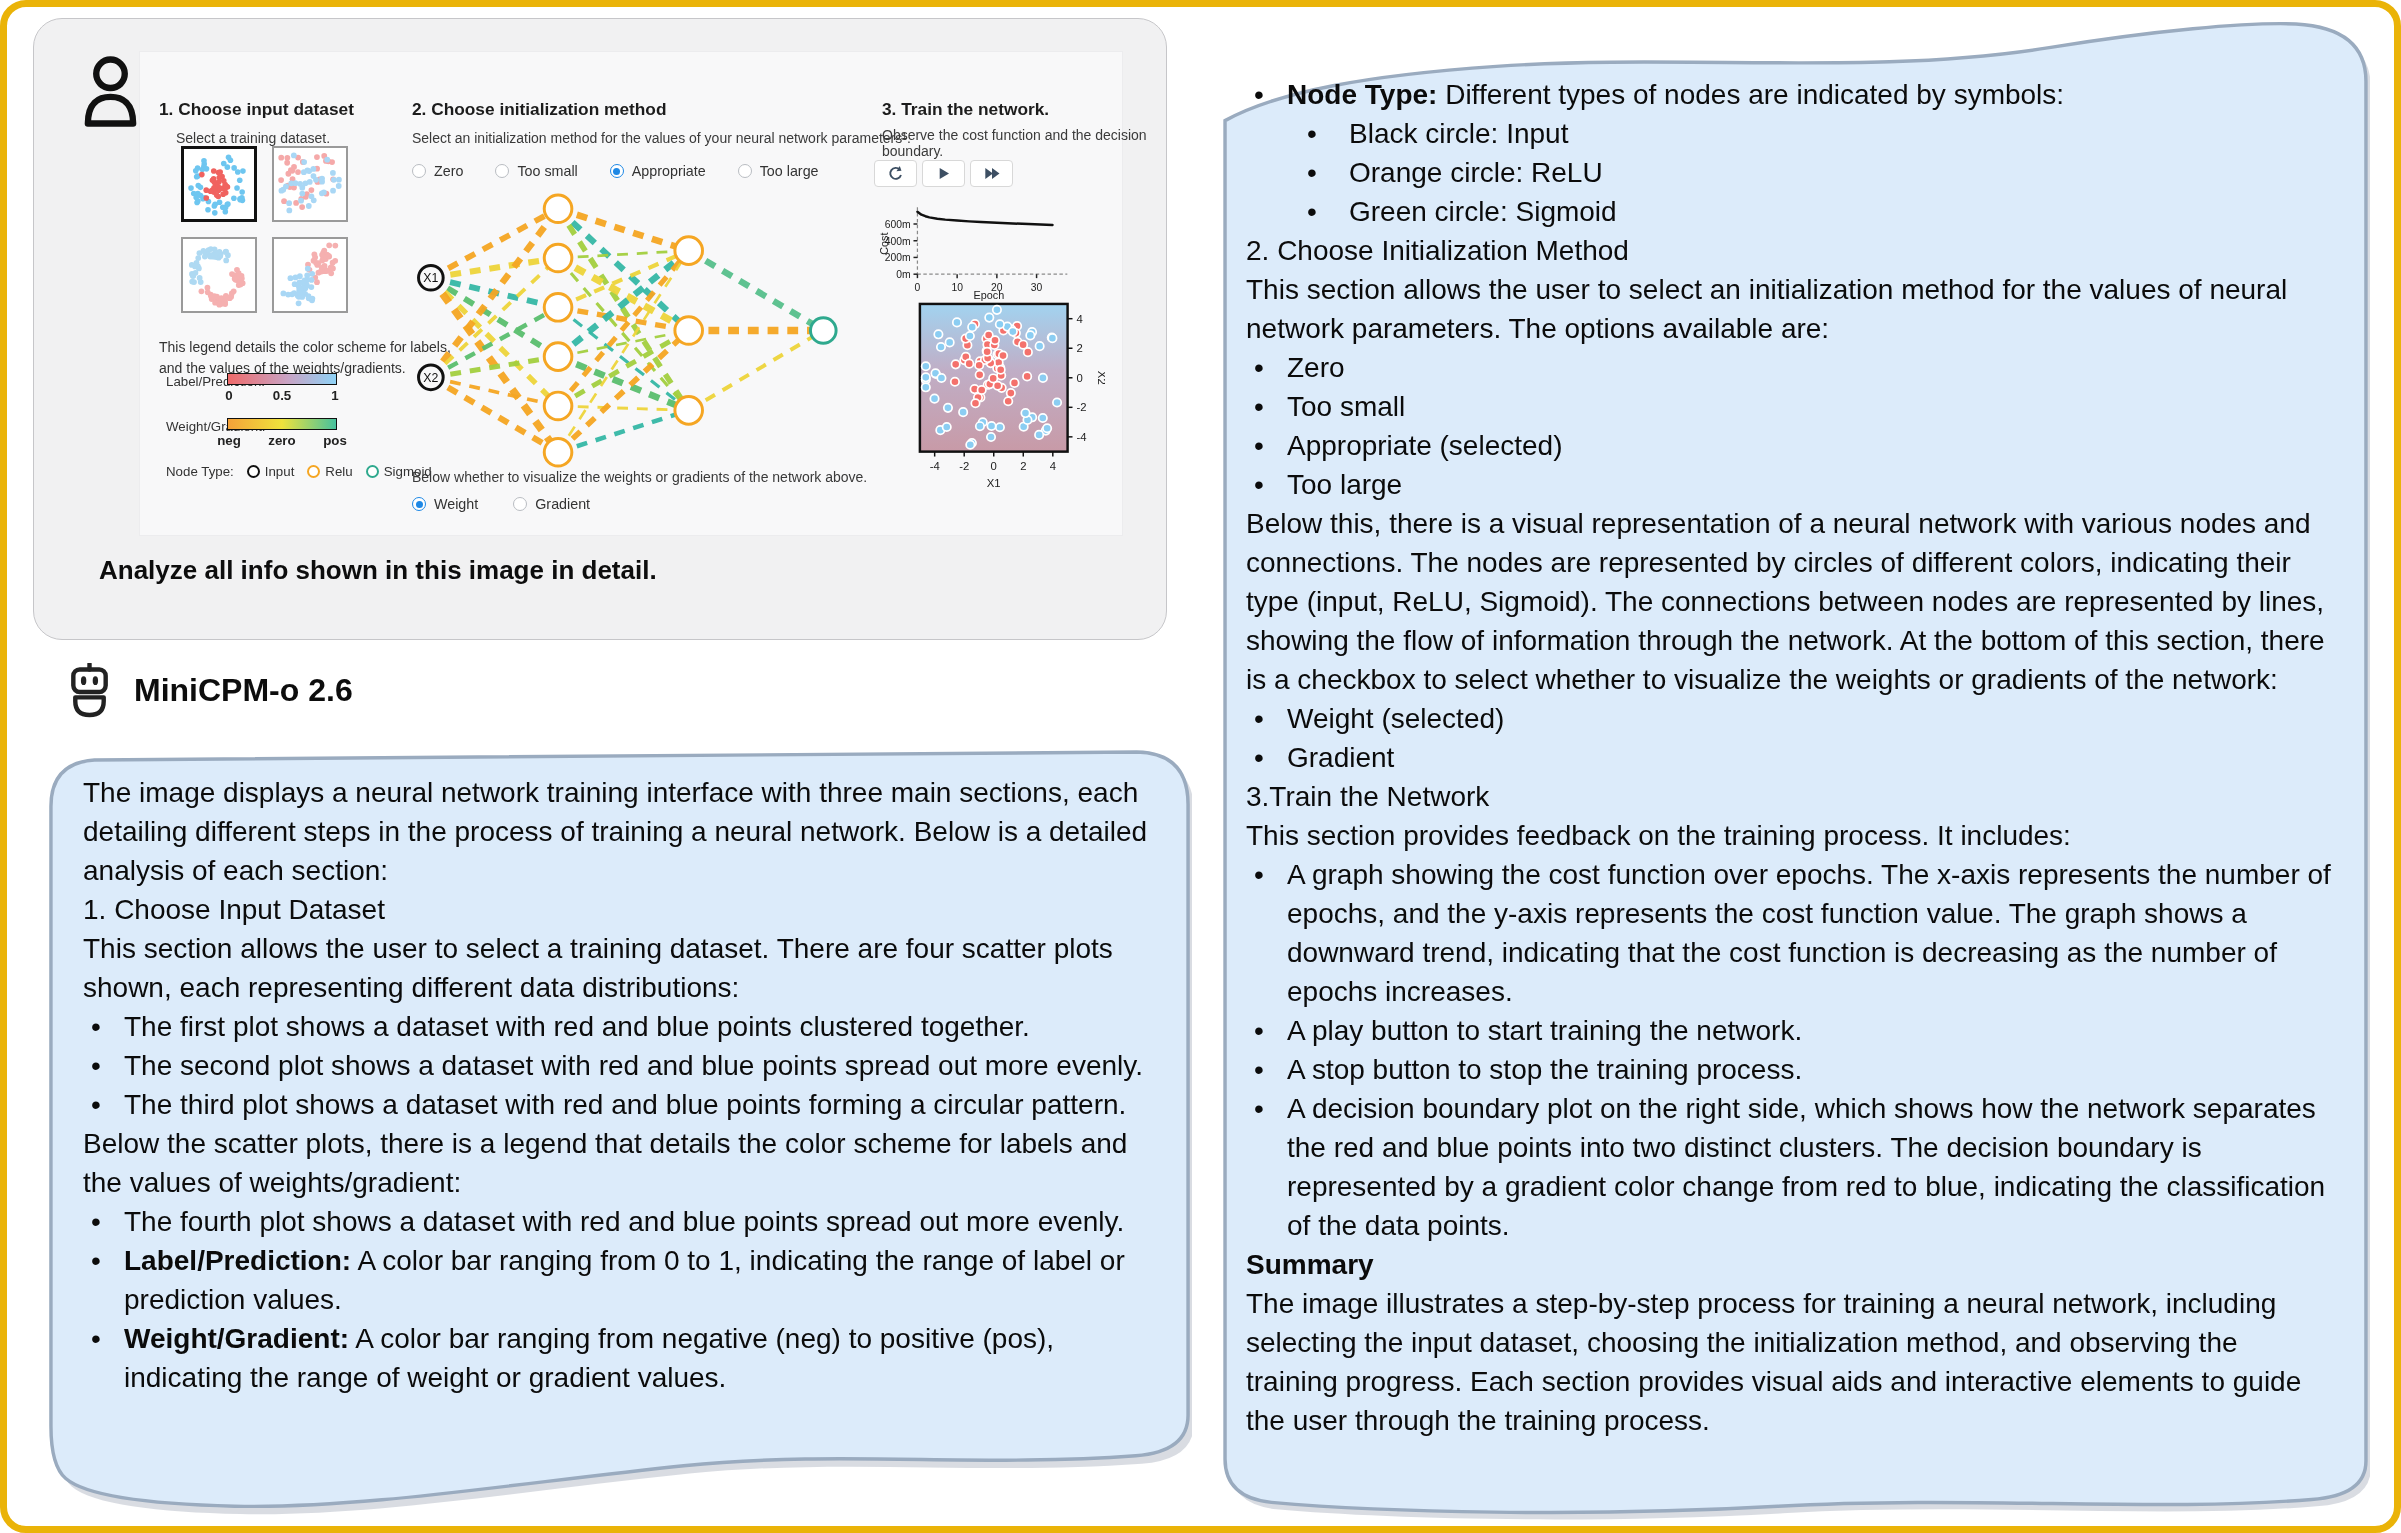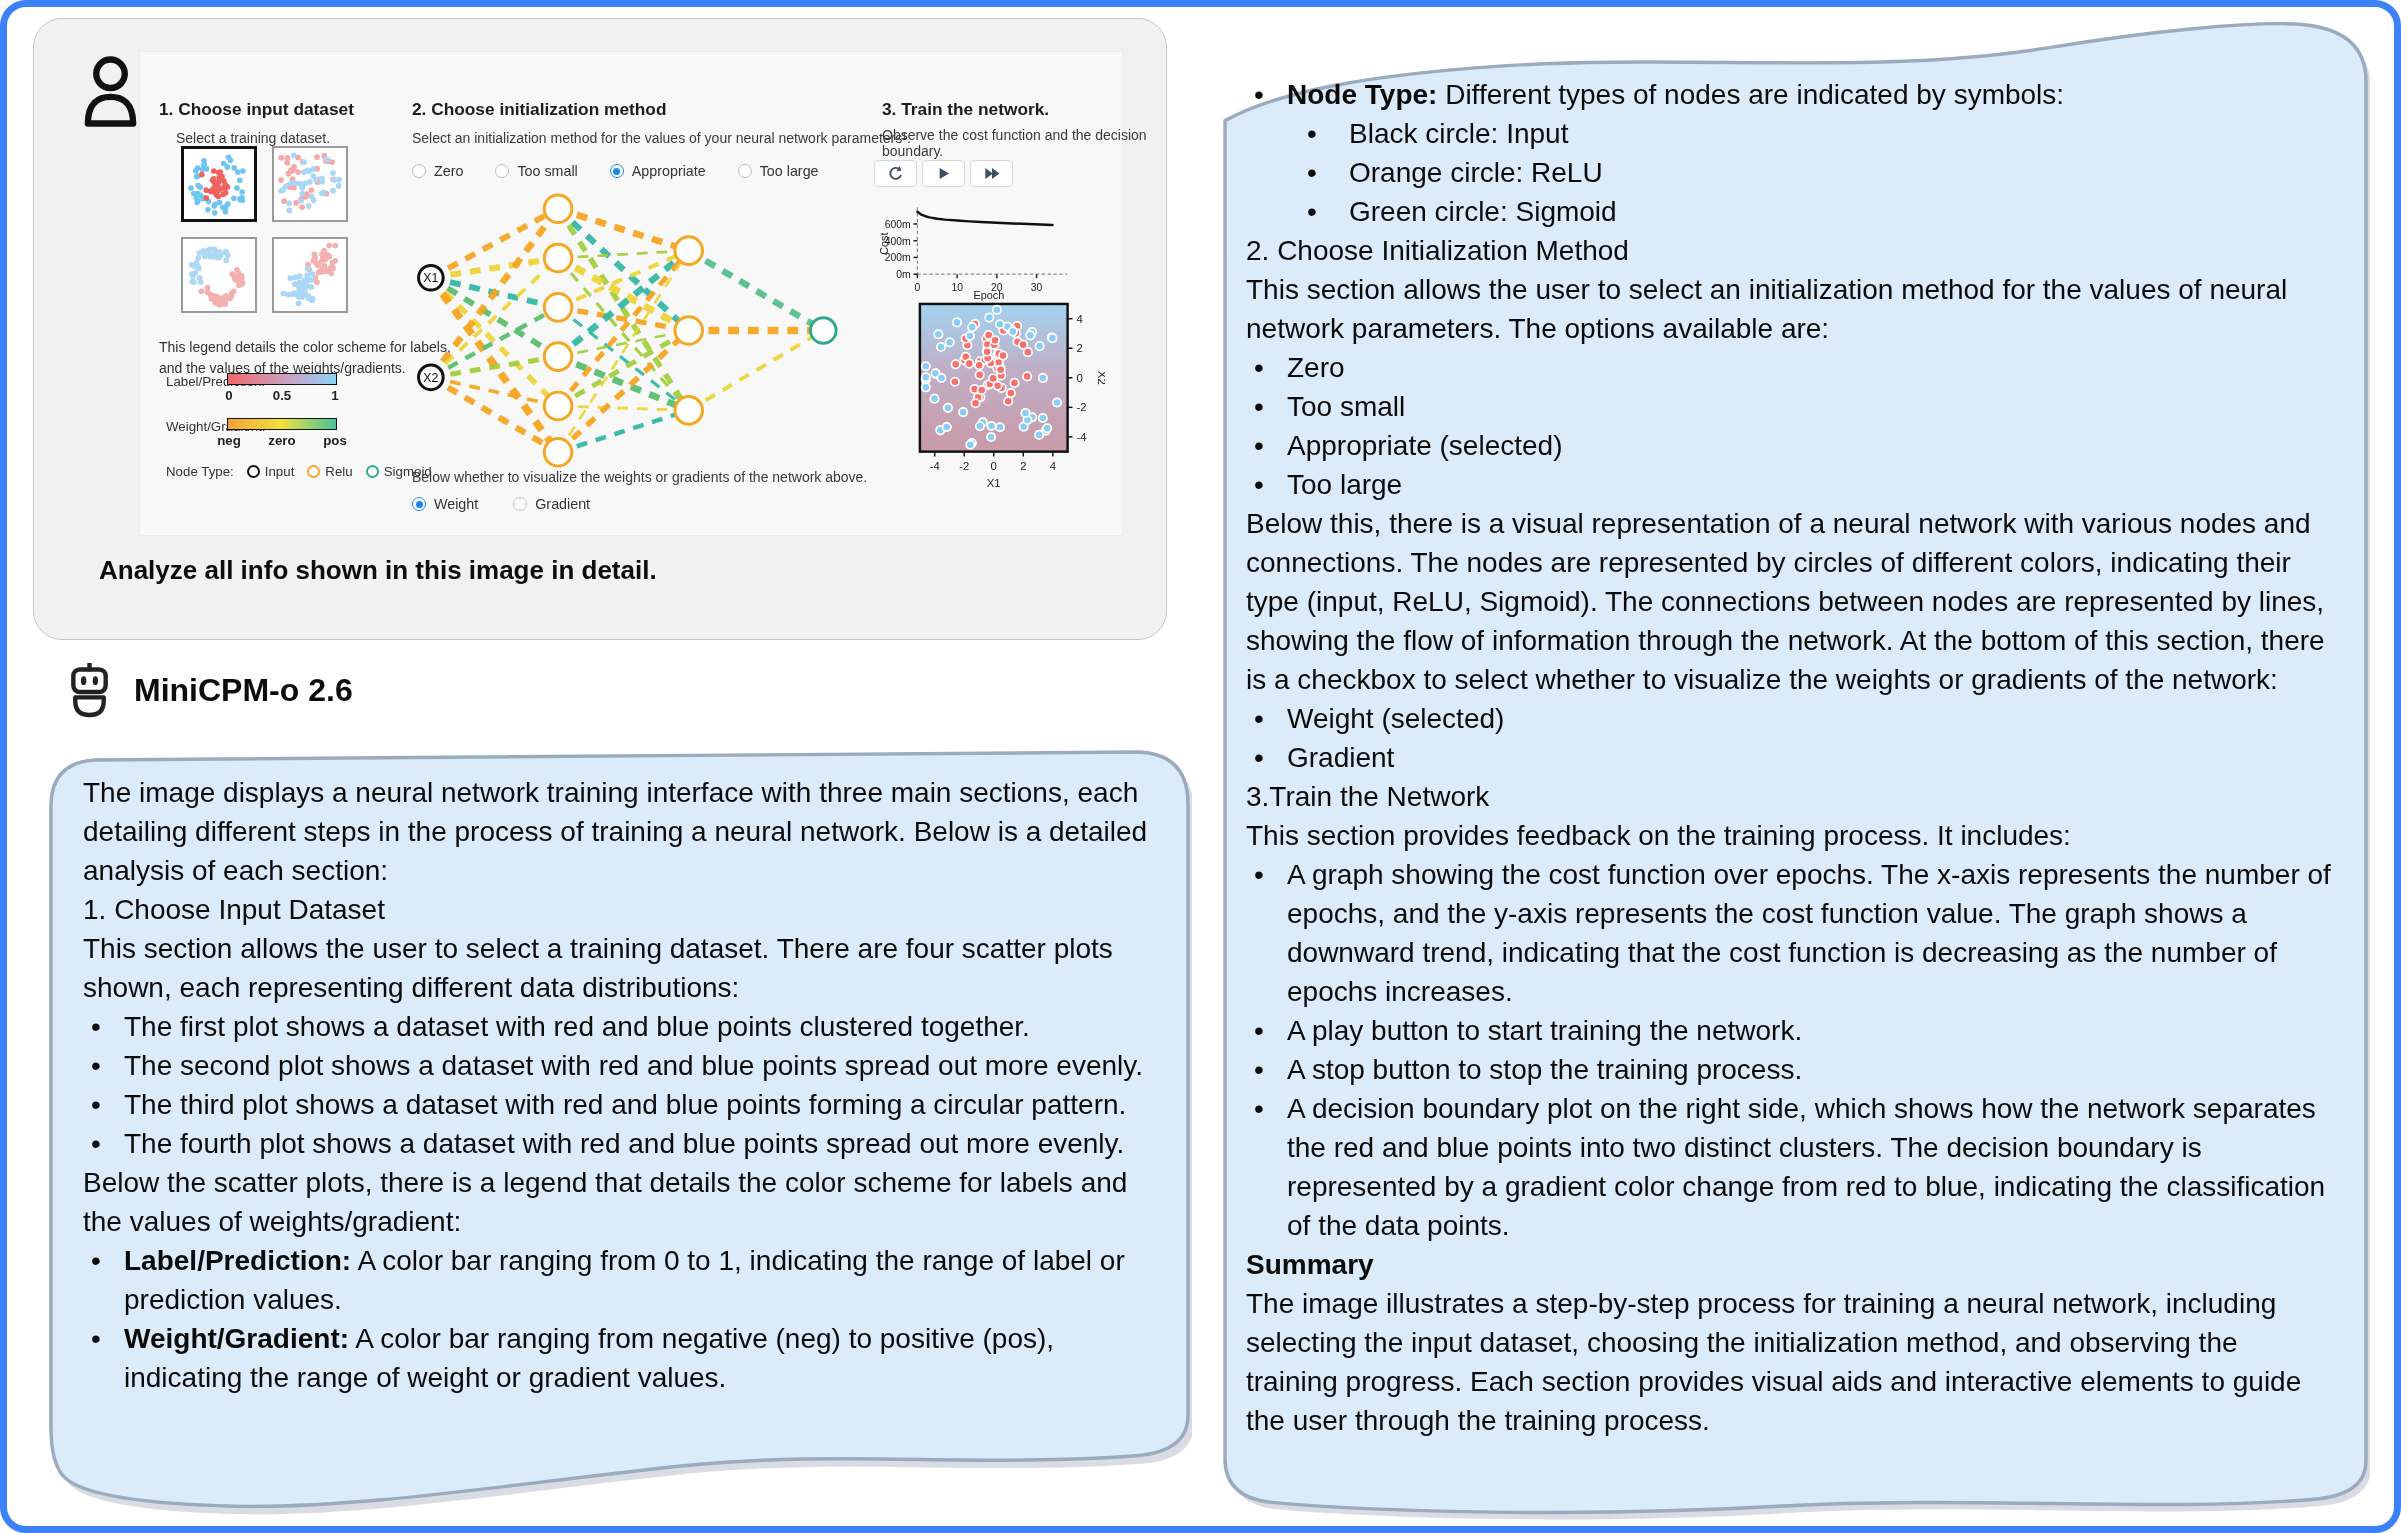--- a/index.html
+++ b/index.html
@@ -1,17 +1,17 @@
 <!DOCTYPE html>
 <html style="font-size:8px"><head>
 <meta charset="utf-8">
 <style>
   html,body{margin:0;padding:0;background:#fff;}
   .canvas{position:relative;width:2401px;height:1533px;box-sizing:border-box;background:#fff;
-    border:7px solid #3b82f6;border-radius:26px;overflow:hidden;
+    border:7px solid #eab308;border-radius:26px;overflow:hidden;
     font-family:"Liberation Sans",sans-serif;color:#111;}
   
   .query-card{position:absolute;left:26px;top:11px;width:1132px;height:620px;background:#f1f1f2;
     border:1.5px solid #c6c6c9;border-radius:29px;}
   .person{position:absolute;left:47px;top:35px;width:59px;height:74px;}
   .shot{position:absolute;left:105px;top:32px;width:982px;height:483px;background:#f8f8f9;border:0.5px solid #ececee;}
   .query-text{position:absolute;left:65px;top:536px;font-size:26px;font-weight:bold;color:#0d0d0d;}
   
   .sec-title{position:absolute;font-size:17.3px;font-weight:bold;color:#1c1c1c;white-space:nowrap;}
   .sec-sub{position:absolute;font-size:14px;color:#3a3a3a;}
@@ -697,22 +697,22 @@
       <path d="M 96 22 L 2208 6 Q 2312 8 2312 112 L 2312 1350 Q 2312 1424 2206 1432 C 1880 1456 1610 1420 1290 1452 C 960 1486 640 1540 380 1534 C 210 1530 80 1514 38 1478 Q 8 1452 8 1372 L 8 116 Q 8 28 96 22 Z" transform="translate(12,16)" fill="#b9c0ca" opacity="0.55"></path>
       <path d="M 96 22 L 2208 6 Q 2312 8 2312 112 L 2312 1350 Q 2312 1424 2206 1432 C 1880 1456 1610 1420 1290 1452 C 960 1486 640 1540 380 1534 C 210 1530 80 1514 38 1478 Q 8 1452 8 1372 L 8 116 Q 8 28 96 22 Z" fill="#dcebfa" stroke="#9aabbf" stroke-width="7"></path>
     </svg>
     <div class="resp-content" style="left:36px;top:24px;width:1068px">
         <div class="it p">The image displays a neural network training interface with three main sections, each detailing different steps in the process of training a neural network. Below is a detailed analysis of each section:</div>
         <div class="it p">1. Choose Input Dataset</div>
         <div class="it p">This section allows the user to select a training dataset. There are four scatter plots shown, each representing different data distributions:</div>
         <div class="it b1">The first plot shows a dataset with red and blue points clustered together.</div>
         <div class="it b1">The second plot shows a dataset with red and blue points spread out more evenly.</div>
         <div class="it b1">The third plot shows a dataset with red and blue points forming a circular pattern.</div>
+        <div class="it p">Below the scatter plots, there is a legend that details the color scheme for labels and the values of weights/gradient:</div>
         <div class="it b1">The fourth plot shows a dataset with red and blue points spread out more evenly.</div>
-        <div class="it p">Below the scatter plots, there is a legend that details the color scheme for labels and the values of weights/gradient:</div>
         <div class="it b1"><b>Label/Prediction:</b> A color bar ranging from 0 to 1, indicating the range of label or prediction values.</div>
         <div class="it b1"><b>Weight/Gradient:</b> A color bar ranging from negative (neg) to positive (pos), indicating the range of weight or gradient values.</div>
       </div>
   </div>
 
   <div class="resp-box" style="left:1213px;top:10px;width:1150px;height:1514px">
     <svg class="bg" width="1150" height="1514" viewBox="0 0 2330 3068">
       <path d="M 10 210 C 120 150 300 118 560 100 C 940 74 1320 120 1680 62 C 1890 28 2080 10 2180 14 Q 2322 22 2322 130 L 2322 2926 Q 2322 2996 2212 3004 C 1900 3030 1520 2996 1130 3018 C 740 3040 330 3030 104 3010 Q 10 3000 10 2922 Z" transform="translate(10,14)" fill="#b9c0ca" opacity="0.55"></path>
       <path d="M 10 210 C 120 150 300 118 560 100 C 940 74 1320 120 1680 62 C 1890 28 2080 10 2180 14 Q 2322 22 2322 130 L 2322 2926 Q 2322 2996 2212 3004 C 1900 3030 1520 2996 1130 3018 C 740 3040 330 3030 104 3010 Q 10 3000 10 2922 Z" fill="#dcebfa" stroke="#9aabbf" stroke-width="7"></path>
     </svg>

